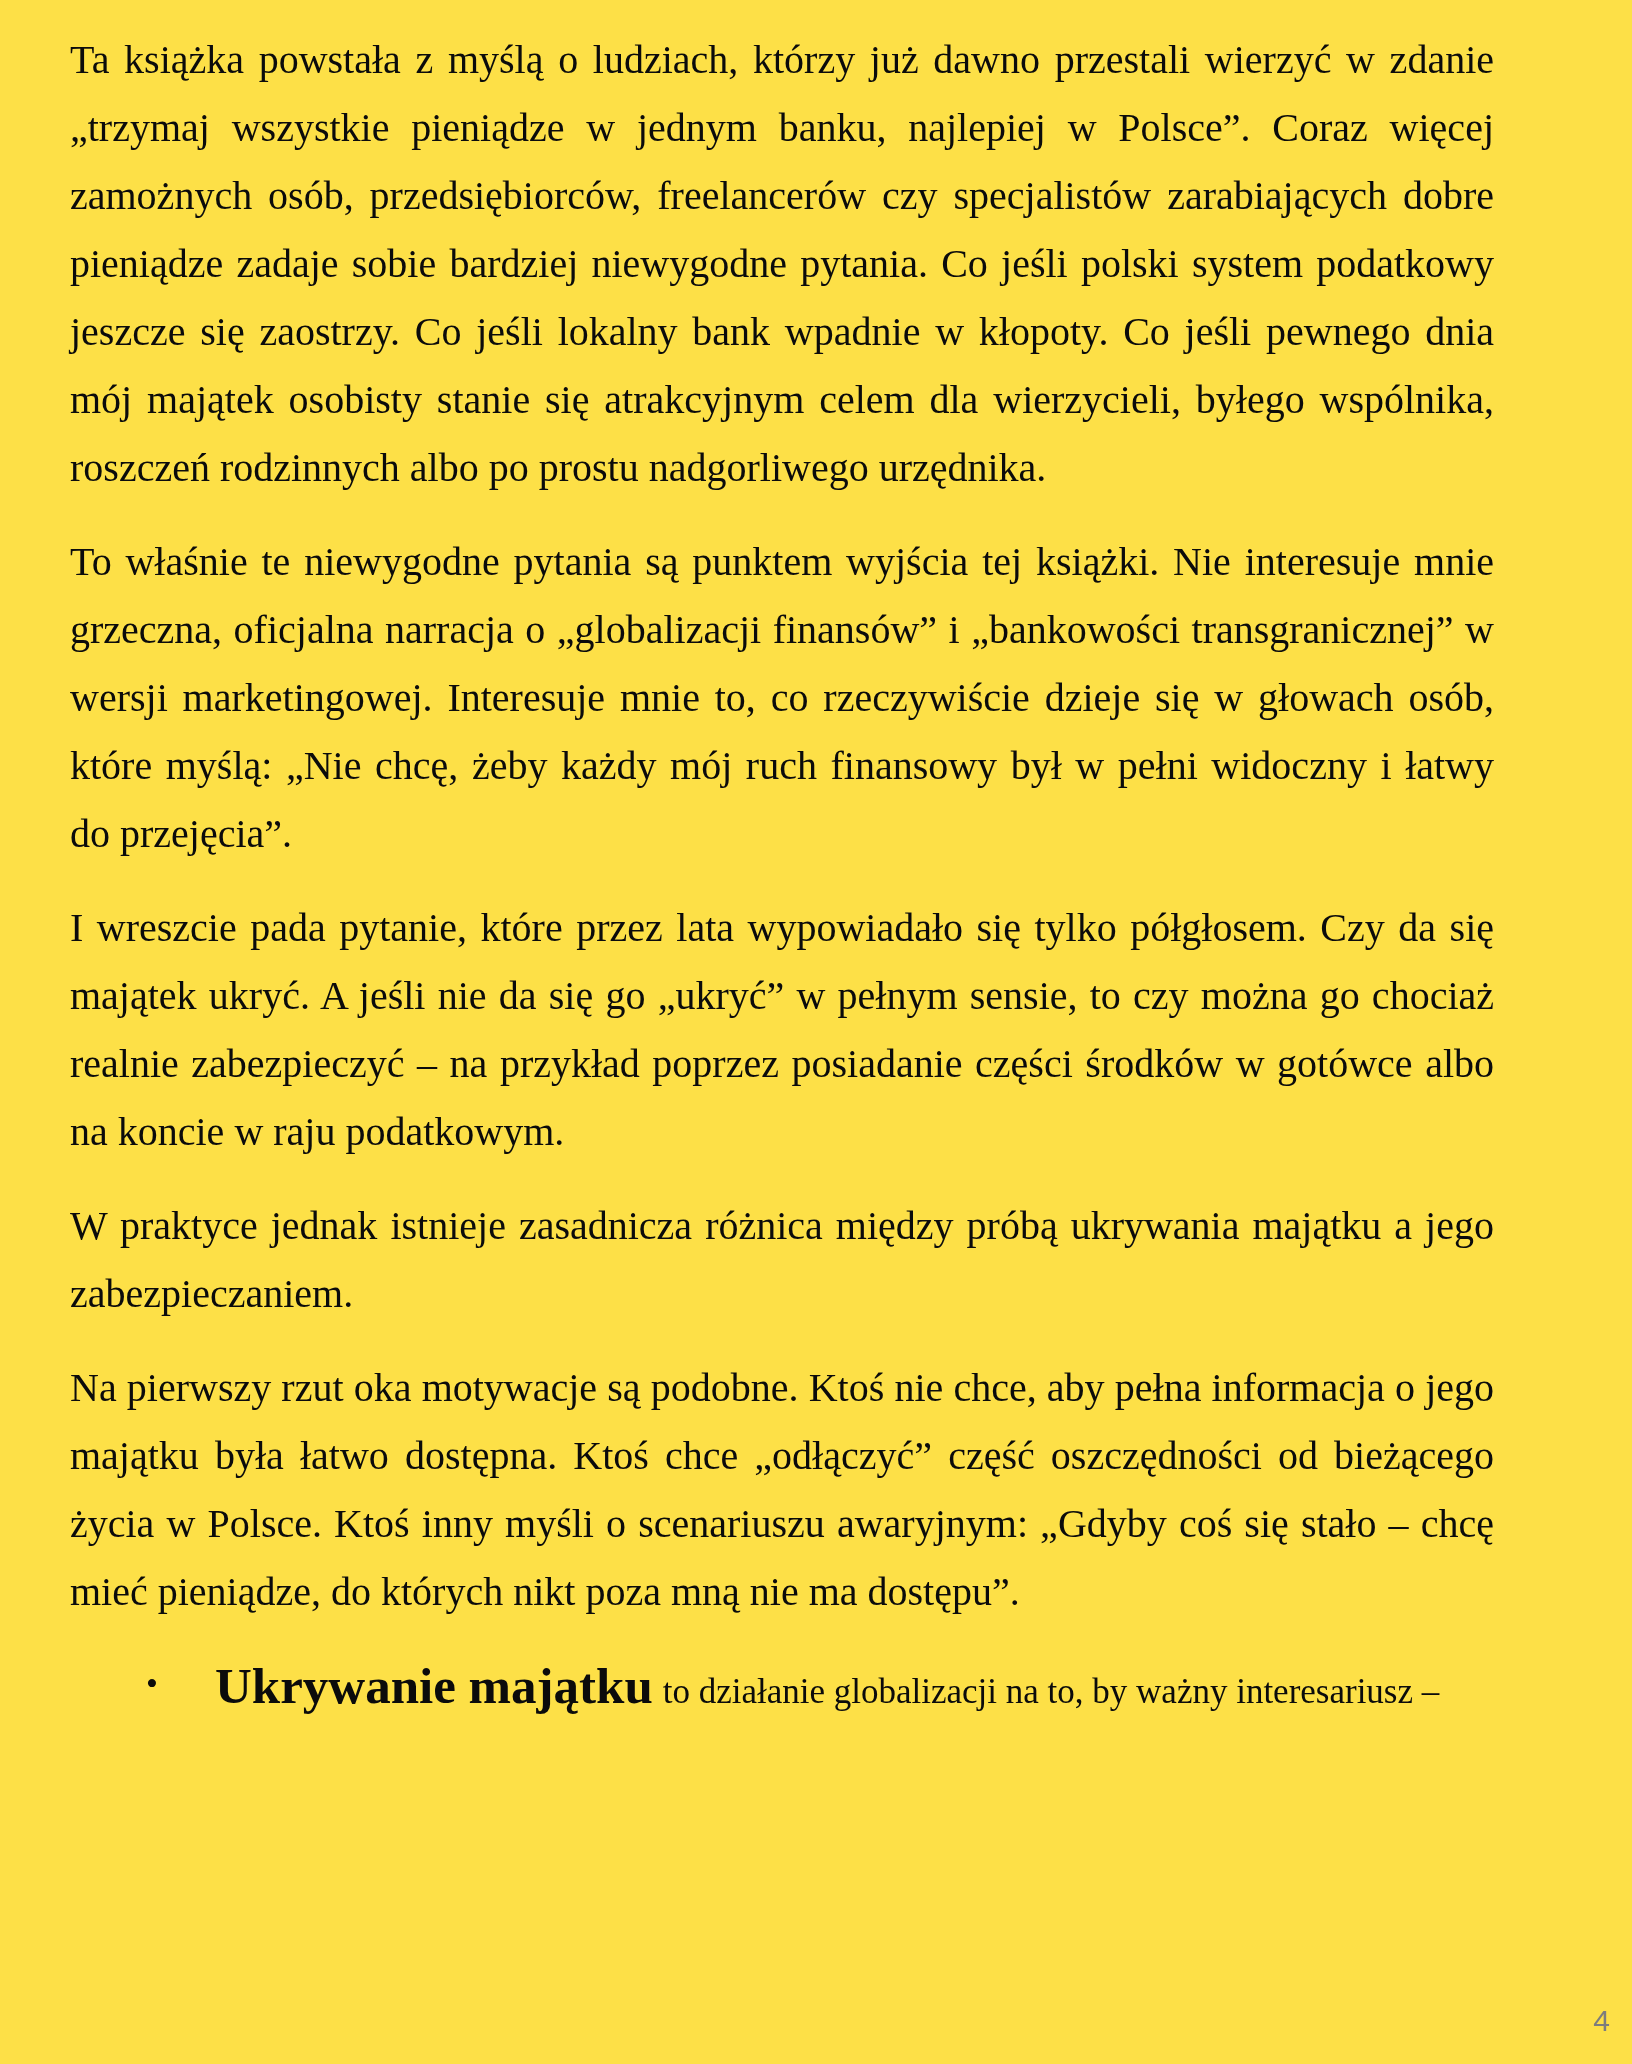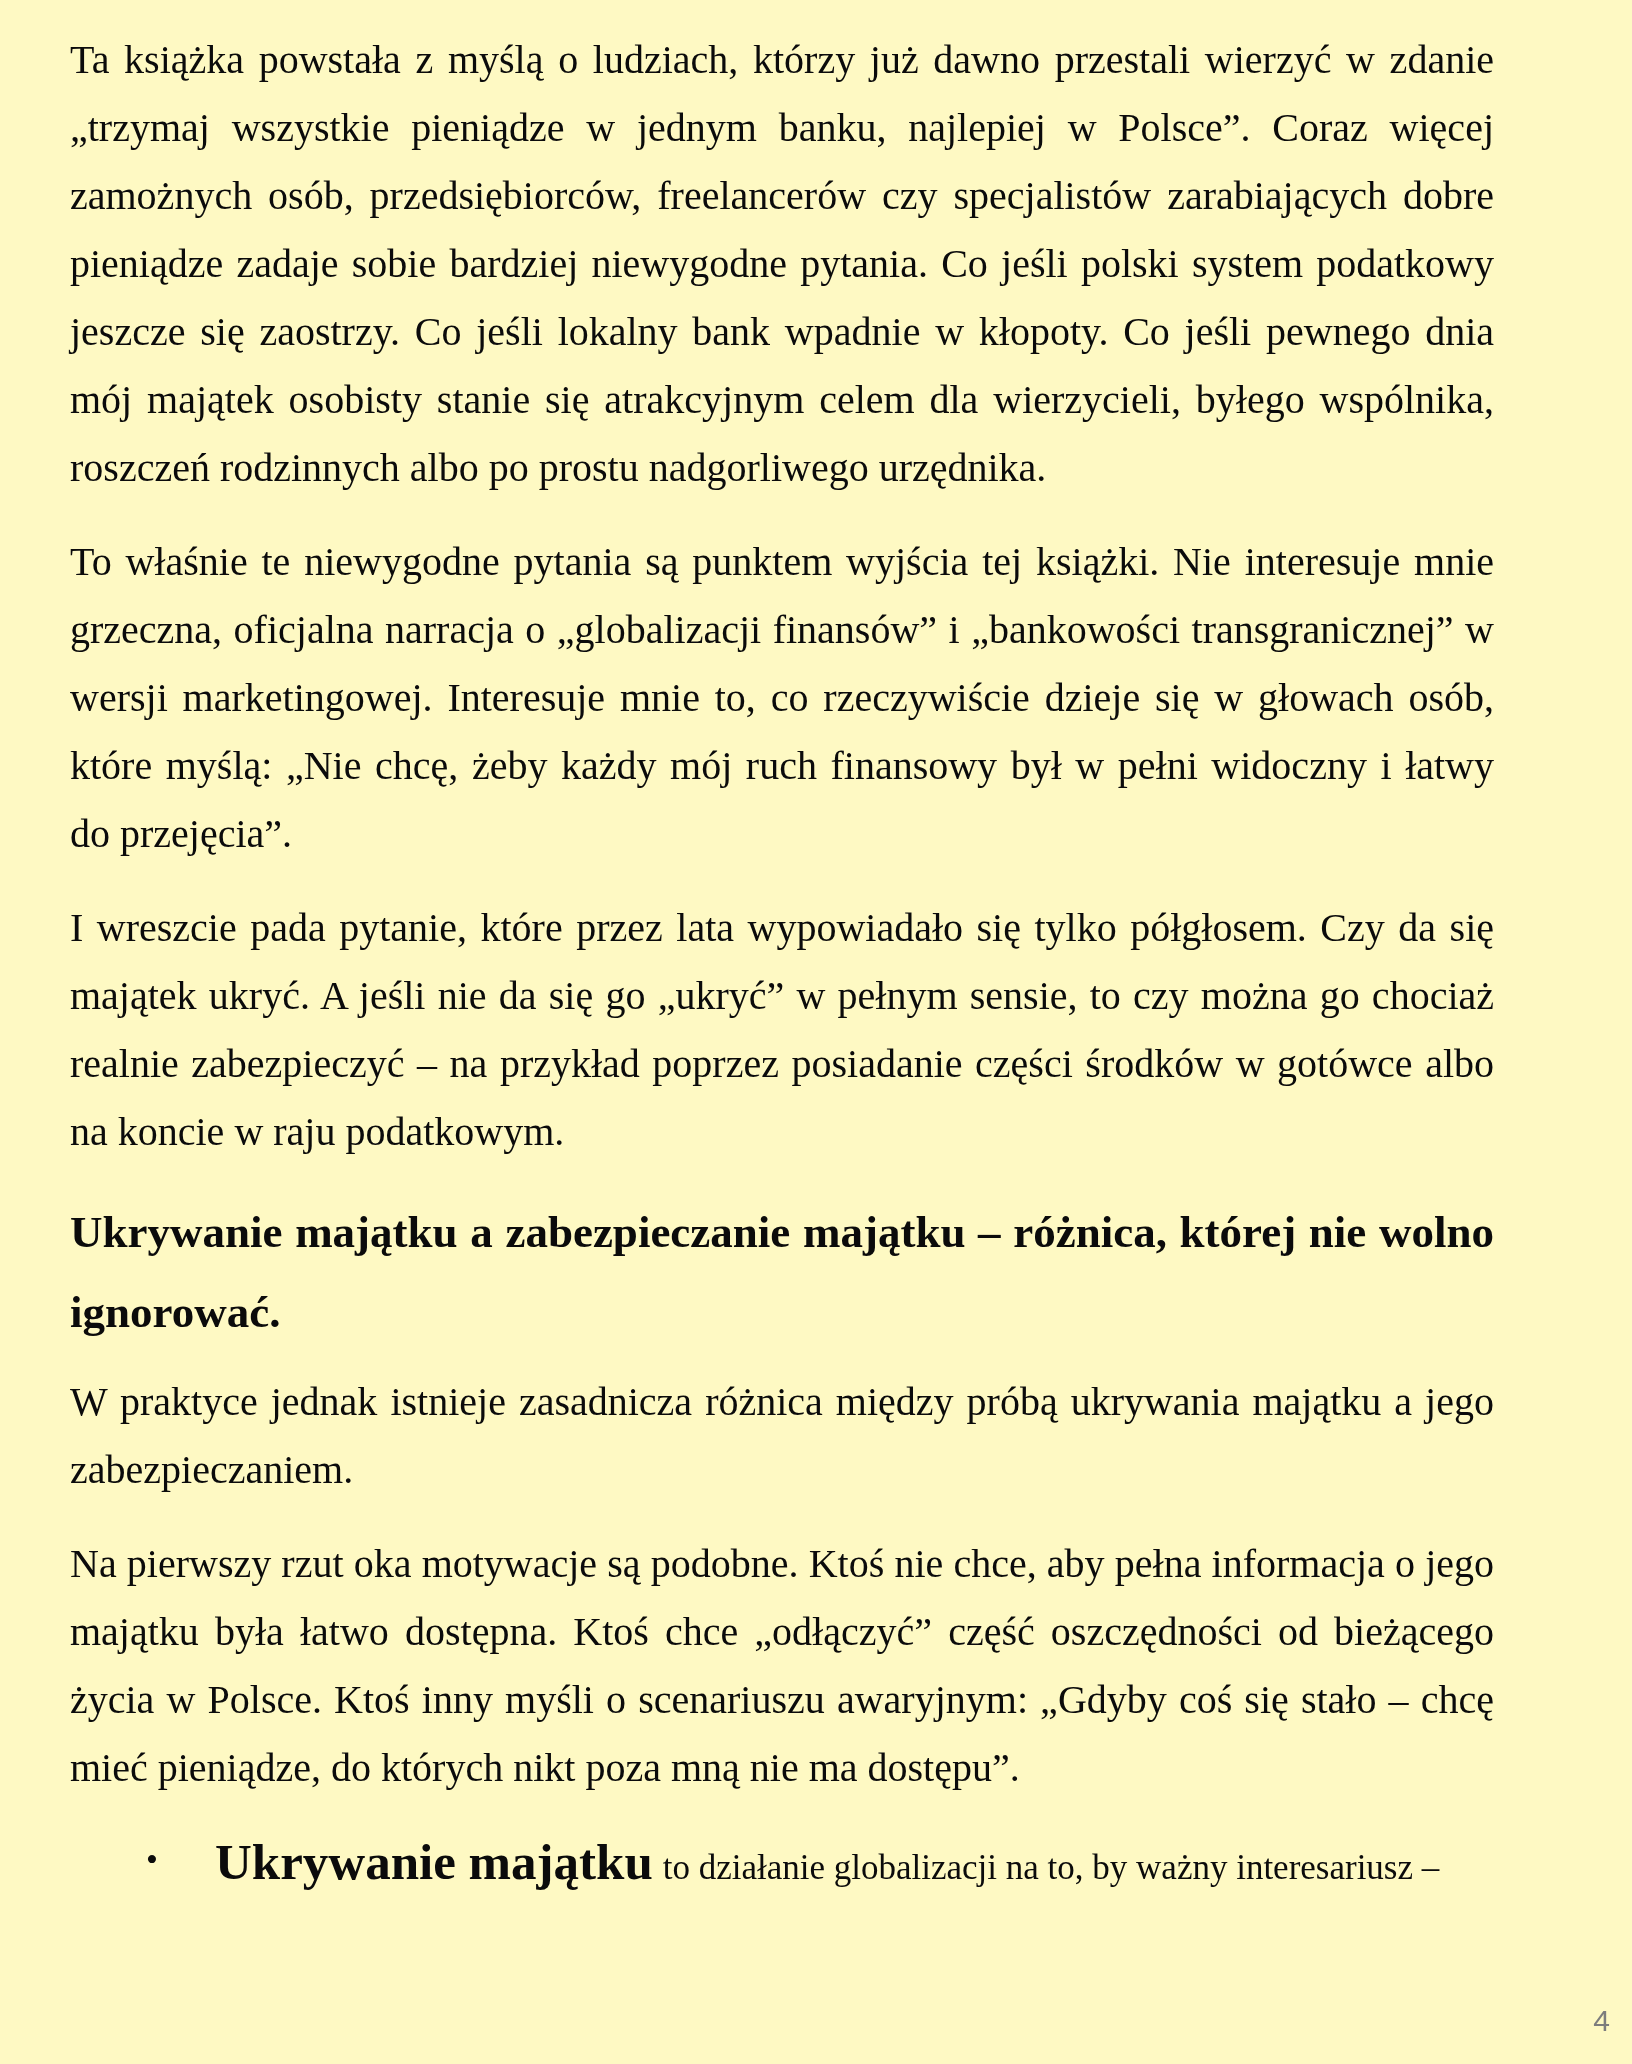--- a/index.html
+++ b/index.html
@@ -4,21 +4,21 @@
 <style>
   html, body {
     margin: 0;
     padding: 0;
     background: #ffffff;
   }
   .page {
     position: relative;
     width: 1632px;
     height: 2064px;
-    background: #fef9c3;
+    background: #fde047;
     overflow: hidden;
     font-family: "Liberation Serif", "DejaVu Serif", serif;
     color: #0b0b0b;
   }
   .content {
     position: absolute;
     left: 70px;
     top: 26px;
     width: 1424px;
   }
@@ -70,21 +70,20 @@
 
 <div class="page">
   <div class="content">
 
     <p class="body-para">Ta książka powstała z myślą o ludziach, którzy już dawno przestali wierzyć w zdanie „trzymaj wszystkie pieniądze w jednym banku, najlepiej w Polsce”. Coraz więcej zamożnych osób, przedsiębiorców, freelancerów czy specjalistów zarabiających dobre pieniądze zadaje sobie bardziej niewygodne pytania. Co jeśli polski system podatkowy jeszcze się zaostrzy. Co jeśli lokalny bank wpadnie w kłopoty. Co jeśli pewnego dnia mój majątek osobisty stanie się atrakcyjnym celem dla wierzycieli, byłego wspólnika, roszczeń rodzinnych albo po prostu nadgorliwego urzędnika.</p>
 
     <p class="body-para">To właśnie te niewygodne pytania są punktem wyjścia tej książki. Nie interesuje mnie grzeczna, oficjalna narracja o „globalizacji finansów” i „bankowości transgranicznej” w wersji marketingowej. Interesuje mnie to, co rzeczywiście dzieje się w głowach osób, które myślą: „Nie chcę, żeby każdy mój ruch finansowy był w pełni widoczny i łatwy do przejęcia”.</p>
 
     <p class="body-para">I wreszcie pada pytanie, które przez lata wypowiadało się tylko półgłosem. Czy da się majątek ukryć. A jeśli nie da się go „ukryć” w pełnym sensie, to czy można go chociaż realnie zabezpieczyć – na przykład poprzez posiadanie części środków w gotówce albo na koncie w raju podatkowym.</p>
 
-    <h2 class="heading">Ukrywanie majątku a zabezpieczanie majątku – różnica, której nie wolno ignorować.</h2>
 
     <p class="body-para">W praktyce jednak istnieje zasadnicza różnica między próbą ukrywania majątku a jego zabezpieczaniem.</p>
 
     <p class="body-para">Na pierwszy rzut oka motywacje są podobne. Ktoś nie chce, aby pełna informacja o jego majątku była łatwo dostępna. Ktoś chce „odłączyć” część oszczędności od bieżącego życia w Polsce. Ktoś inny myśli o scenariuszu awaryjnym: „Gdyby coś się stało – chcę mieć pieniądze, do których nikt poza mną nie ma dostępu”.</p>
 
     <div class="bullet-item">
       <span class="bullet-marker">•</span><span class="bullet-lead">Ukrywanie majątku</span> <span class="bullet-rest">to działanie globalizacji na to, by ważny interesariusz –</span>
     </div>
 
   </div>

